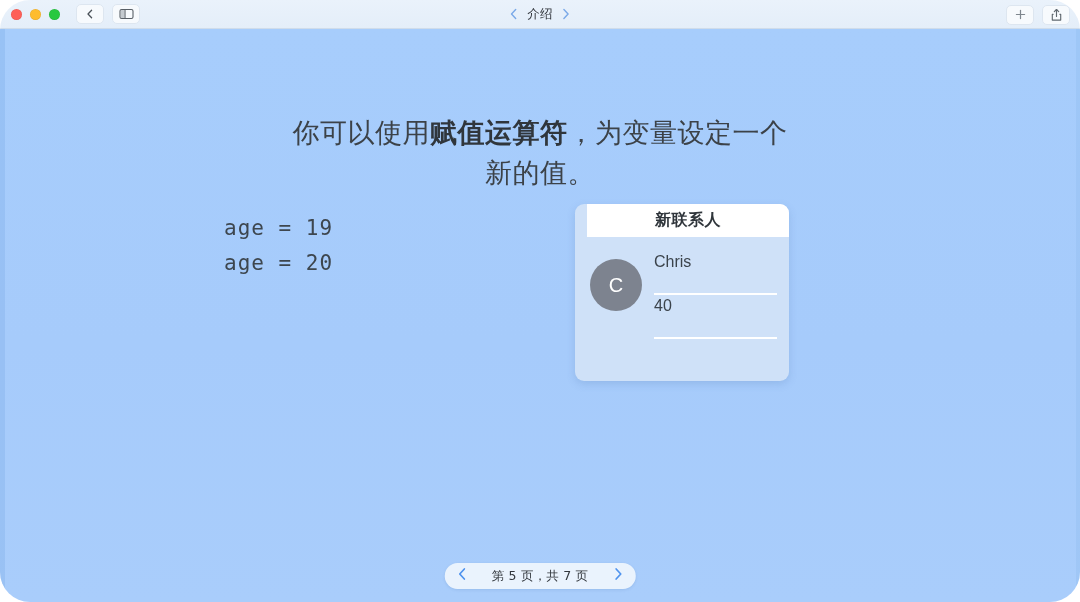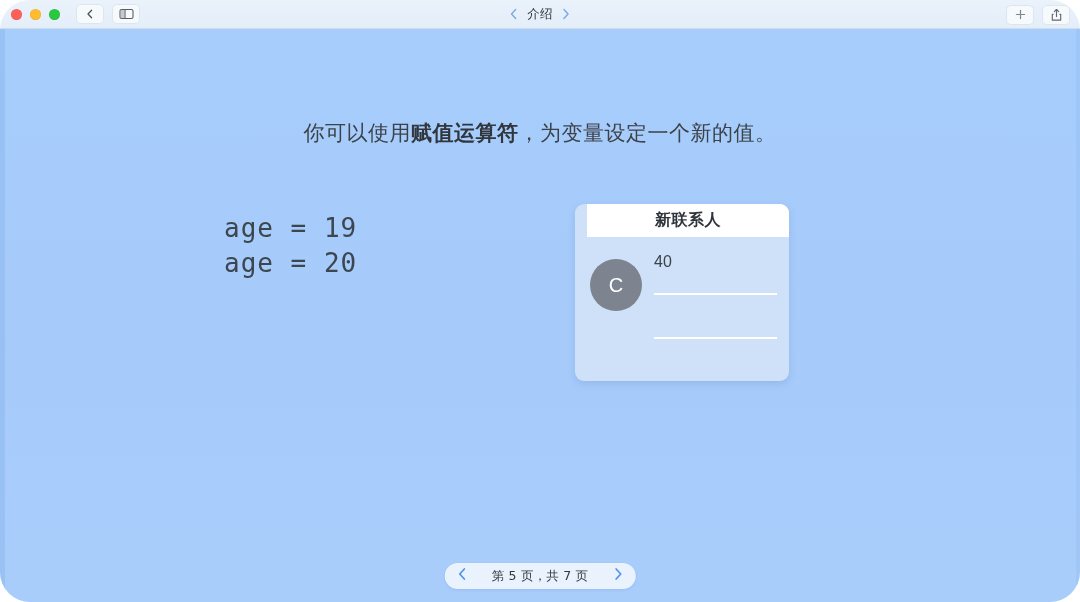--- a/index.html
+++ b/index.html
@@ -117,35 +117,35 @@
   }
 
   
   #heading {
     position: absolute;
     left: 50%;
     top: 84px;
     transform: translateX(-50%);
     width: 520px;
     text-align: center;
-    font-size: 21px;
+    font-size: 27px;
     line-height: 40px;
     color: #3c4248;
     font-family: "DejaVu Sans", "Liberation Sans", sans-serif;
     letter-spacing: 0.5px;
   }
   #heading .bold { font-weight: bold; color: #30363c; }
 
   
   #code-block {
     position: absolute;
     left: 224px;
     top: 182px;
     font-family: "DejaVu Sans Mono", "Liberation Mono", monospace;
-    font-size: 26px;
+    font-size: 21px;
     line-height: 35px;
     color: #3d464e;
     letter-spacing: 1px;
     white-space: pre;
   }
 
   
   #contact-card {
     position: absolute;
     left: 575px;
@@ -325,20 +325,23 @@
     <div id="contact-card">
       <div id="card-header">
         <span id="card-header-title">新联系人</span>
       </div>
       <div id="card-body">
         <div id="avatar">
           <span id="avatar-initial">C</span>
         </div>
         <div id="card-fields">
           <div class="card-field">
+            <span>Chris</span>
+          </div>
+          <div class="card-field">
             <span>40</span>
           </div>
           <div class="card-field">
             <span></span>
           </div>
         </div>
       </div>
     </div>
 
     <div id="pagination">

